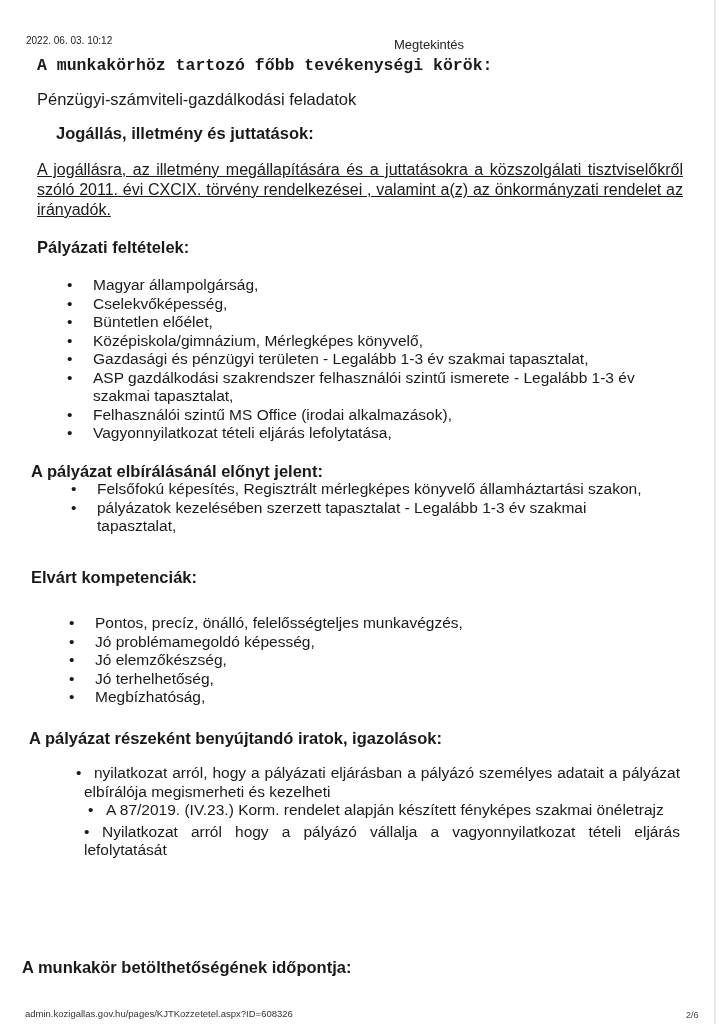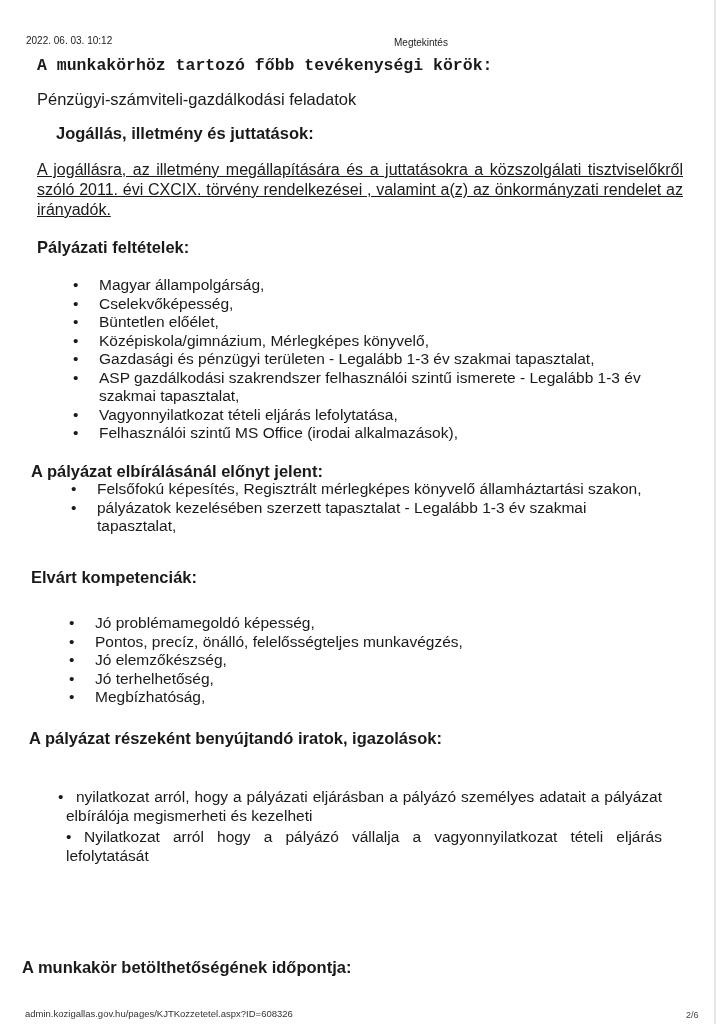--- a/index.html
+++ b/index.html
@@ -3,21 +3,21 @@
 <meta charset="utf-8">
 <style>
   html, body { margin: 0; padding: 0; }
   body {
     width: 725px; height: 1024px; position: relative; overflow: hidden;
     background: #ffffff; color: #1a1a1a;
     font-family: "Liberation Sans", sans-serif;
   }
   .scanline { position: absolute; left: 714px; top: 0; width: 2px; height: 1024px; background: #e6e6e6; }
   .hdr-date { position: absolute; left: 26px; top: 35px; font-size: 10px; color: #222; }
-  .hdr-title { position: absolute; left: 394px; top: 37px; font-size: 10px; color: #222; }
+  .hdr-title { position: absolute; left: 394px; top: 37px; font-size: 13px; color: #222; }
   .footer-url { position: absolute; left: 25px; top: 1008px; font-size: 9.5px; color: #333; }
   .footer-page { position: absolute; left: 686px; top: 1010px; font-size: 9px; color: #444; }
   .h { position: absolute; font-weight: bold; font-size: 16.5px; color: #1a1a1a; white-space: nowrap; }
   .p { position: absolute; font-size: 16px; line-height: 20px; color: #1a1a1a; }
   .just { text-align: justify; text-align-last: auto; }
   .bl { position: absolute; list-style: none; margin: 0; padding: 0; font-size: 15.5px; line-height: 18.5px; color: #1a1a1a; }
   .bl li { position: relative; padding-left: 26px; }
   .bl li::before { content: "•"; position: absolute; left: 0; top: 0; }
   .bl.docs { line-height: 18.5px; }
   .bl.docs li { padding-left: 54px; text-align: justify; }
@@ -31,48 +31,49 @@
 <div class="hdr-date">2022. 06. 03. 10:12</div>
 <div class="hdr-title">Megtekintés</div>
 
 <div class="h" style="left:37px; top:56px;font-family:Liberation Mono, monospace;">A munkakörhöz tartozó főbb tevékenységi körök:</div>
 <div class="p" style="left:37px; top:89px; font-size:16.5px;">Pénzügyi-számviteli-gazdálkodási feladatok</div>
 
 <div class="h" style="left:37px; top:124px;margin-left:19px;">Jogállás, illetmény és juttatások:</div>
 <div class="p just" style="left:37px; top:160px; width:646px;text-decoration:underline;">A jogállásra, az illetmény megállapítására és a juttatásokra a közszolgálati tisztviselőkről szóló 2011. évi CXCIX. törvény rendelkezései , valamint a(z) az önkormányzati rendelet az irányadók.</div>
 
 <div class="h" style="left:37px; top:238px;">Pályázati feltételek:</div>
-<ul class="bl" style="left:73px; top:276px; width:600px;">
+<ul class="bl" style="left:67px; top:276px; width:600px;">
   <li>Magyar állampolgárság,</li>
   <li>Cselekvőképesség,</li>
   <li>Büntetlen előélet,</li>
   <li>Középiskola/gimnázium, Mérlegképes könyvelő,</li>
   <li>Gazdasági és pénzügyi területen - Legalább 1-3 év szakmai tapasztalat,</li>
   <li>ASP gazdálkodási szakrendszer felhasználói szintű ismerete - Legalább 1-3 év szakmai tapasztalat,</li>
+  <li>Felhasználói szintű MS Office (irodai alkalmazások),</li>
   <li>Vagyonnyilatkozat tételi eljárás lefolytatása,</li>
-  <li>Felhasználói szintű MS Office (irodai alkalmazások),</li>
 </ul>
 
 <div class="h" style="left:31px; top:462px;">A pályázat elbírálásánál előnyt jelent:</div>
 <ul class="bl" style="left:71px; top:480px; width:580px;">
   <li>Felsőfokú képesítés, Regisztrált mérlegképes könyvelő államháztartási szakon,</li>
   <li>pályázatok kezelésében szerzett tapasztalat - Legalább 1-3 év szakmai tapasztalat,</li>
 </ul>
 
 <div class="h" style="left:31px; top:568px;">Elvárt kompetenciák:</div>
 <ul class="bl" style="left:69px; top:614px; width:600px;">
+  <li>Pontos, precíz, önálló, felelősségteljes munkavégzés,</li>
   <li>Jó problémamegoldó képesség,</li>
-  <li>Pontos, precíz, önálló, felelősségteljes munkavégzés,</li>
   <li>Jó elemzőkészség,</li>
   <li>Jó terhelhetőség,</li>
   <li>Megbízhatóság,</li>
 </ul>
 
 <div class="h" style="left:29px; top:729px;">A pályázat részeként benyújtandó iratok, igazolások:</div>
-<ul class="bl docs" style="left:12px; top:764px; width:650px;margin-top:24px;">
+<ul class="bl docs" style="left:30px; top:764px; width:650px;">
   <li style="text-indent:10px;">nyilatkozat arról, hogy a pályázati eljárásban a pályázó személyes adatait a pályázat elbírálója megismerheti és kezelheti</li>
+  <li style="text-indent:22px;">A 87/2019. (IV.23.) Korm. rendelet alapján készített fényképes szakmai önéletrajz</li>
   <li style="text-indent:18px; margin-top:3px;">Nyilatkozat arról hogy a pályázó vállalja a vagyonnyilatkozat tételi eljárás lefolytatását</li>
 </ul>
 
 <div class="h" style="left:22px; top:958px;">A munkakör betölthetőségének időpontja:</div>
 
 <div class="footer-url">admin.kozigallas.gov.hu/pages/KJTKozzetetel.aspx?ID=608326</div>
 <div class="footer-page">2/6</div>
 
 </body></html>

